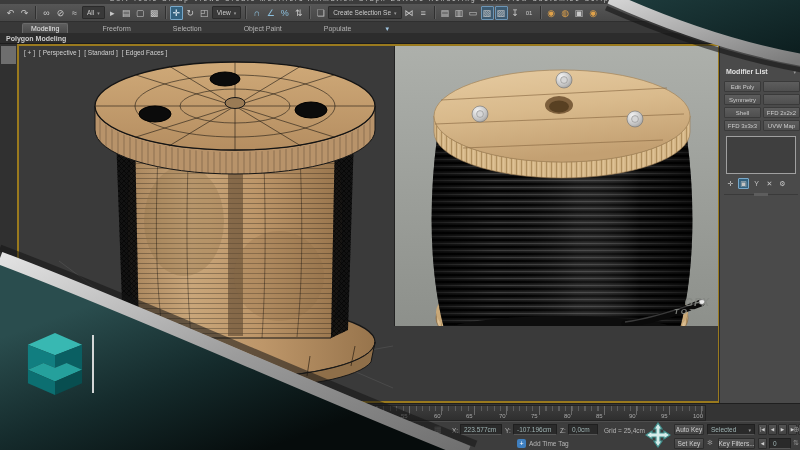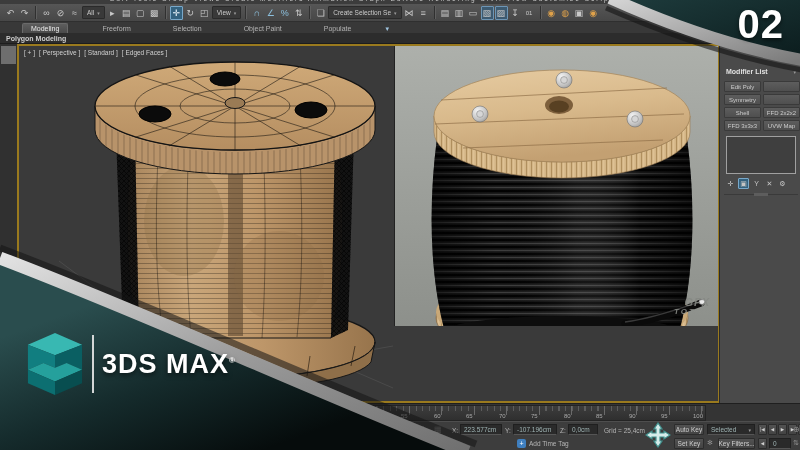--- a/index.html
+++ b/index.html
@@ -490,30 +490,28 @@
 
     <path d="M0,248 C 150,305 302,375 476,444" stroke="#141414" stroke-width="7" fill="none" opacity="0.55"></path>
     <path d="M0,262 C 150,318 302,388 470,452 L0,452 Z" fill="url(#tealBL)"></path>
     <path d="M0,258 C 150,315 300,385 468,452" stroke="url(#silverBL)" stroke-width="13" fill="none"></path>
 
     <path d="M606,8 C 670,36 734,58 802,70" stroke="#141414" stroke-width="5" fill="none" opacity="0.6"></path>
     <path d="M610,-2 L802,-2 L802,56 C 736,44 672,22 610,-2 Z" fill="url(#tealTR)"></path>
     <path d="M610,-2 C 672,26 736,48 802,60" stroke="url(#silverTR)" stroke-width="12" fill="none"></path>
   </svg>
 
-  <div class="ep">02</div>
 
   <div class="brand">
     <svg width="58" height="72" viewBox="0 0 60 72">
       <polygon points="2,16 30,4 58,16 30,27" fill="#38b8b2"></polygon>
       <polygon points="2,16 30,27 30,40 18,35 2,42" fill="#117e80"></polygon>
       <polygon points="58,16 30,27 30,40 42,35 58,42" fill="#0a5f62"></polygon>
       <polygon points="18,35 30,40 42,35 58,42 30,54 2,42" fill="#25a09c"></polygon>
       <polygon points="2,42 30,54 30,68 2,56" fill="#0c6f71"></polygon>
       <polygon points="58,42 30,54 30,68 58,56" fill="#084e50"></polygon>
     </svg>
     <div class="bar"></div>
     <div class="btext">
-      <div class="l2"><span>3DS MAX</span><sup>®</sup></div>
     </div>
   </div>
 
 </div>
 
 </body></html>

